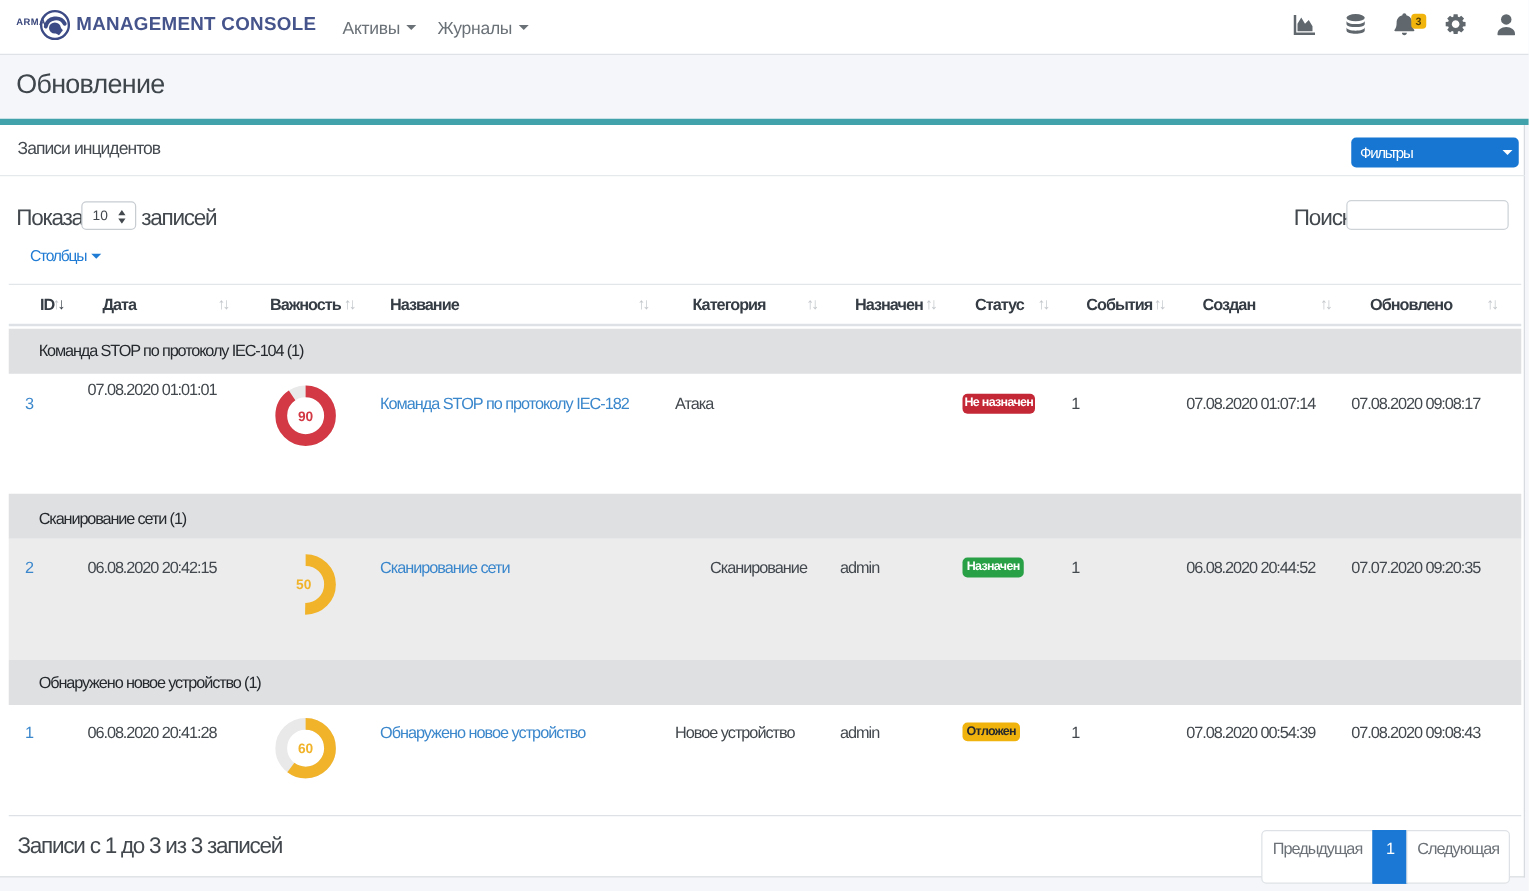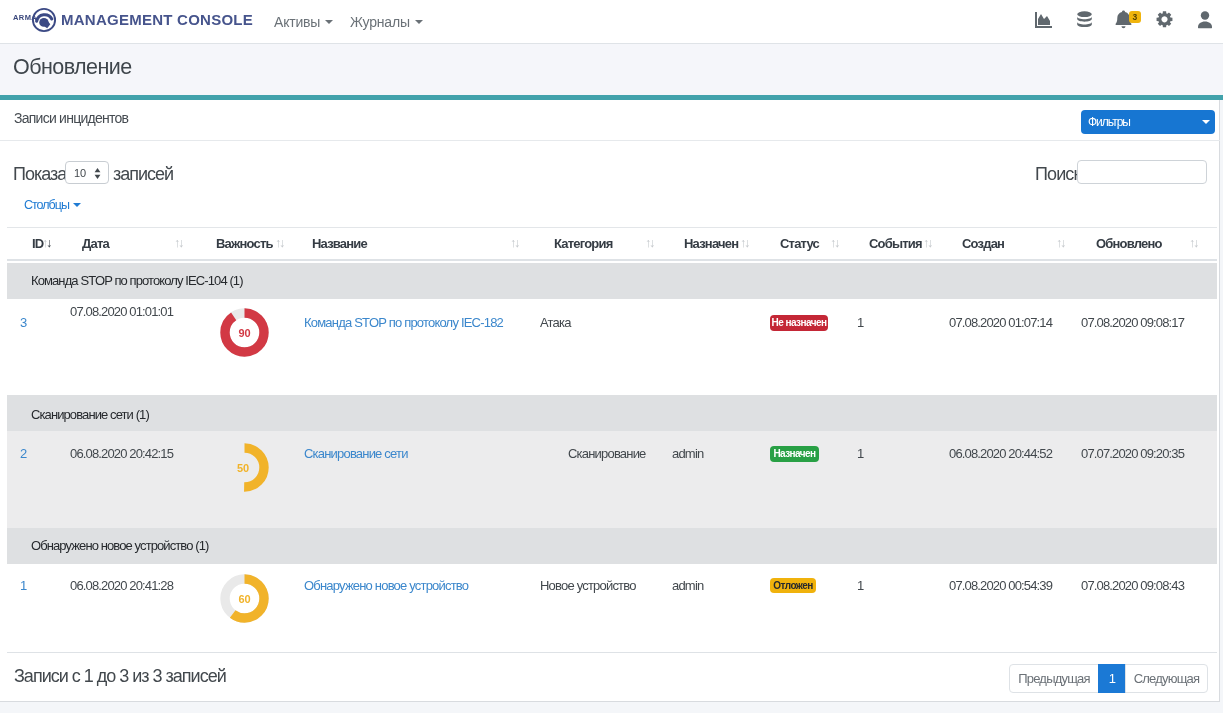--- a/index.html
+++ b/index.html
@@ -52,21 +52,21 @@
 .band span { position:absolute; left:24px; top:10px; font-size:13px; font-weight:normal; color:#26292d; letter-spacing:-0.9px; }
 #row2bg { position:absolute; left:7px; top:430.5px; width:1210px; height:97px; background:#ececed; }
 #tbl-botline { position:absolute; left:7px; top:652px; width:1210px; height:1px; background:#dee2e6; }
 .cell { position:absolute; font-size:13px; letter-spacing:-0.8px; color:#42484d; white-space:nowrap; }
 .date { letter-spacing:-0.85px; }
 
 .badge { position:absolute; border-radius:4px; white-space:nowrap; color:#fff; font-size:10px; font-weight:bold; text-align:center; letter-spacing:-0.55px; }
 
 
 #foot-info { position:absolute; left:14px; top:666px; }
-.pbtn { position:absolute; top:664px; height:29px; background:#fff; border:1px solid #dee2e6; color:#6b7177; font-size:13px; letter-spacing:-0.8px; text-align:center; }
+.pbtn { position:absolute; top:664px; height:43px; background:#fff; border:1px solid #dee2e6; color:#6b7177; font-size:13px; letter-spacing:-0.8px; text-align:center; }
 </style>
 </head>
 <body>
 
 <div id="navbar"></div>
 <div id="arma-txt">ARMA</div>
 <svg id="logo-circ" width="26" height="26" viewBox="0 0 26 26">
   <circle cx="13" cy="13" r="11.1" fill="none" stroke="#3c4a85" stroke-width="1.9"></circle>
   <path d="M5.6 14.2 A8.2 8.2 0 0 1 20.8 12.0" fill="none" stroke="#3c4a85" stroke-width="3.1" stroke-linecap="round"></path>
   <ellipse cx="12.9" cy="15.4" rx="4.7" ry="4.4" fill="#3c4a85"></ellipse>

